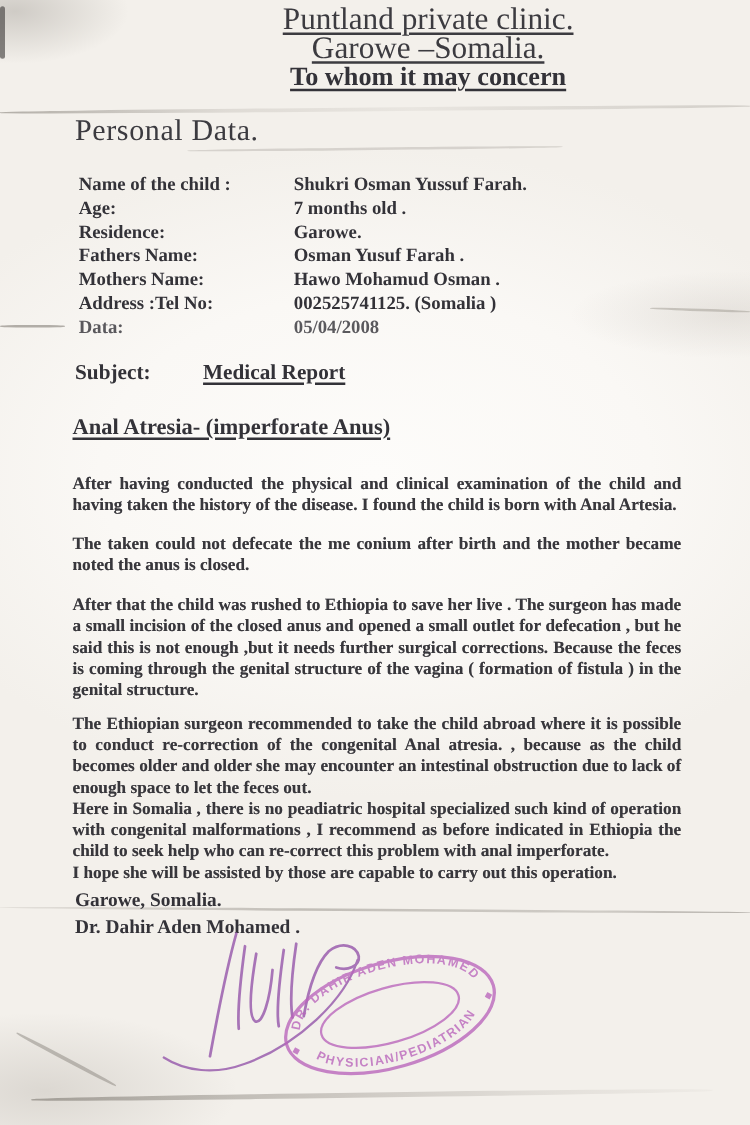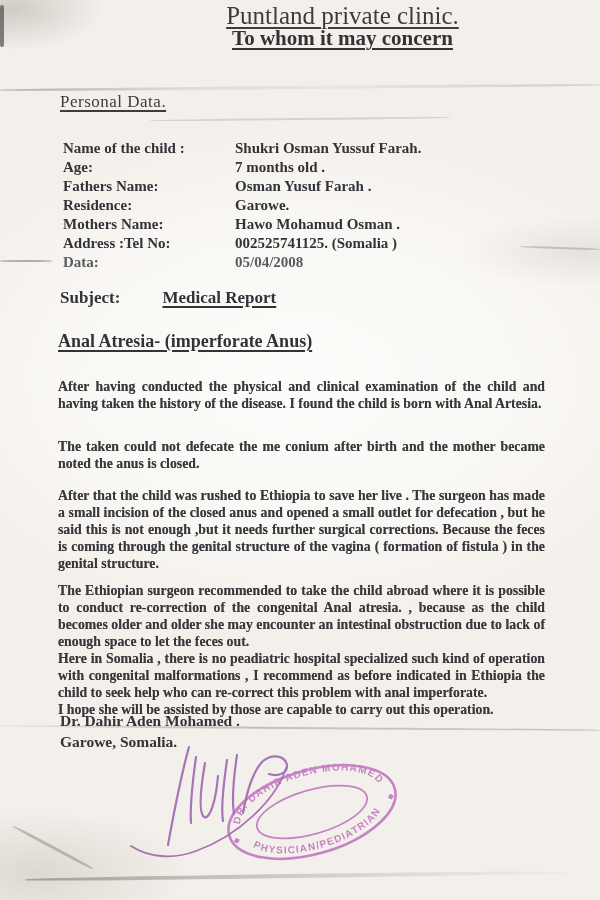--- a/index.html
+++ b/index.html
@@ -31,40 +31,40 @@
   .crease.c7{left:0;top:5px;width:4px;height:42px;background:rgba(70,68,66,.65);border-radius:2px;}
   .crease.c8{left:150px;top:118px;width:300px;height:2px;transform:rotate(-0.6deg);background:rgba(150,144,136,.30);}
 
   
   .header{position:absolute;top:4px;left:0;width:100%;padding-left:85px;box-sizing:border-box;
     text-align:center;line-height:23px;}
   .header .h-line{font-size:25px;text-decoration:underline;text-decoration-thickness:1.5px;text-underline-offset:3px;color:#3c3b40;}
   .header .h-line.bold{font-weight:bold;font-size:21px;color:#333238;}
 
   
-  .pd-heading{position:absolute;top:92px;left:60px;font-size:17px;letter-spacing:.5px;
-    text-decoration:underline;text-underline-offset:3px;text-decoration-thickness:1.5px;color:#3c3b40;text-align:center;}
+  .pd-heading{position:absolute;top:92px;left:60px;font-size:24px;letter-spacing:.5px;
+    text-underline-offset:3px;text-decoration-thickness:1.5px;color:#3c3b40;text-align:center;}
   .pd-table{position:absolute;top:139px;left:63px;width:480px;font-weight:bold;font-size:15px;color:#333238;}
   .pd-row{display:flex;line-height:19px;}
   .pd-row .lbl{width:172px;flex:none;}
   .pd-row .val{flex:1;}
   .pd-row.faded{opacity:.8;}
 
   
   .subject{position:absolute;top:288px;left:60px;font-weight:bold;font-size:17px;color:#333238;}
   .subject .subj-title{margin-left:42px;text-decoration:underline;text-underline-offset:3px;text-decoration-thickness:1.6px;}
   .diagnosis{position:absolute;top:331px;left:58px;font-weight:bold;font-size:18px;color:#333238;
     text-decoration:underline;text-underline-offset:3px;text-decoration-thickness:1.6px;}
 
   
   .body-text{position:absolute;top:378px;left:58px;width:487px;
     font-weight:bold;font-size:13.8px;line-height:17px;text-align:justify;color:#38373c;
     text-shadow:0 0 .4px rgba(56,55,60,.55);}
   .body-text p{margin:0;}
-  .body-text p.gap-a{margin-bottom:26px;}
+  .body-text p.gap-a{margin-bottom:14px;}
   .body-text p.gap-b{margin-bottom:15px;}
   .body-text p.gap-c{margin-bottom:10px;}
 
   
   .signoff{position:absolute;top:710px;left:60px;font-weight:bold;font-size:15.5px;line-height:21px;color:#333238;}
 
   .sig-layer{position:absolute;left:90px;top:735px;width:370px;height:150px;pointer-events:none;}
 </style>
 </head>
 <body>
@@ -75,41 +75,42 @@
   <div class="crease c2"></div>
   <div class="crease c3"></div>
   <div class="crease c4"></div>
   <div class="crease c5"></div>
   <div class="crease c6"></div>
   <div class="crease c7"></div>
   <div class="crease c8"></div>
 
   <div class="header">
     <div class="h-line">Puntland private clinic.</div>
+    <div class="h-line">Garowe –Somalia.</div>
     <div class="h-line bold">To whom it may concern</div>
   </div>
 
   <div class="pd-heading">Personal Data.</div>
 
   <div class="pd-table">
     <div class="pd-row">
       <span class="lbl">Name of the child :</span>
       <span class="val">Shukri Osman Yussuf Farah.</span>
     </div>
     <div class="pd-row">
       <span class="lbl">Age:</span>
       <span class="val">7 months old .</span>
     </div>
     <div class="pd-row">
+      <span class="lbl">Residence:</span>
+      <span class="val">Garowe.</span>
+    </div>
+    <div class="pd-row">
       <span class="lbl">Fathers Name:</span>
       <span class="val">Osman Yusuf Farah .</span>
-    </div>
-    <div class="pd-row">
-      <span class="lbl">Residence:</span>
-      <span class="val">Garowe.</span>
     </div>
     <div class="pd-row">
       <span class="lbl">Mothers Name:</span>
       <span class="val">Hawo Mohamud Osman .</span>
     </div>
     <div class="pd-row">
       <span class="lbl">Address :Tel No:</span>
       <span class="val">002525741125. (Somalia )</span>
     </div>
     <div class="pd-row faded">
@@ -127,22 +128,22 @@
   <div class="body-text">
     <p class="gap-a">After having conducted the physical and clinical examination of the child and having taken the history of the disease. I found the child is born with Anal Artesia.</p>
     <p class="gap-b">The taken could not defecate the me conium after birth and the mother became noted the anus is closed.</p>
     <p class="gap-c">After that the child was rushed to Ethiopia to save her live . The surgeon has made a small incision of the closed anus and opened a small outlet for defecation , but he said this is not enough ,but it needs further surgical corrections. Because the feces is coming through the genital structure of the vagina ( formation of fistula ) in the genital structure.</p>
     <p>The Ethiopian surgeon recommended to take the child abroad where it is possible to conduct re-correction of the congenital Anal atresia. , because as the child becomes older and older she may encounter an intestinal obstruction due to lack of enough space to let the feces out.</p>
     <p>Here in Somalia , there is no peadiatric hospital specialized such kind of operation with congenital malformations , I recommend as before indicated in Ethiopia the child to seek help who can re-correct this problem with anal imperforate.</p>
     <p>I hope she will be assisted by those are capable to carry out this operation.</p>
   </div>
 
   <div class="signoff">
+    <div>Garowe, Somalia.</div>
     <div>Dr. Dahir Aden Mohamed .</div>
-    <div>Garowe, Somalia.</div>
   </div>
 
   <svg class="sig-layer" viewBox="90 735 370 150" width="370" height="150" aria-hidden="true">
 
     <g fill="none" stroke="#9a5fae" stroke-width="2.2" stroke-linecap="round" opacity="0.85">
       <path d="M168,845 C174,812 182,772 189,747"></path>
       <path d="M196,757 C192,786 190,810 191,823"></path>
       <path d="M205,763 C200,792 199,813 204,817 C210,820 216,800 218,776"></path>
       <path d="M227,760 C223,788 221,810 223,821"></path>
       <path d="M237,755 C233,782 232,802 234,814"></path>

